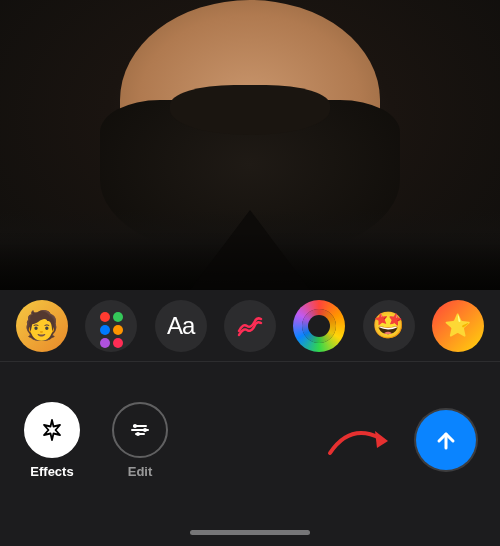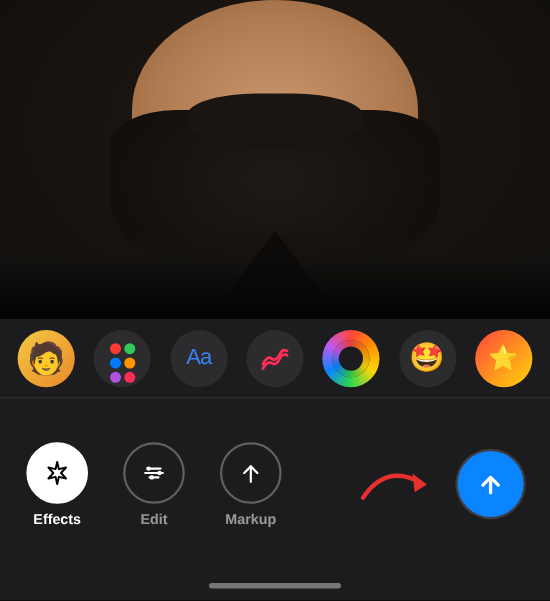--- a/index.html
+++ b/index.html
@@ -155,23 +155,23 @@
 
     .dot {
       width: 10px;
       height: 10px;
       border-radius: 50%;
     }
 
     
     .icon-text {
       background: #2c2c2e;
-      font-size: 20px;
+      font-size: 24px;
       font-weight: 500;
-      color: #3b82f6;
+      color: #ffffff;
       letter-spacing: -1px;
       text-align: center;
     }
 
     
     .icon-handwriting {
       background: #2c2c2e;
     }
 
     
@@ -342,29 +342,20 @@
           <line x1="6" y1="14" x2="22" y2="14" stroke="white" stroke-width="2" stroke-linecap="round"></line>
           <line x1="10" y1="18" x2="18" y2="18" stroke="white" stroke-width="2" stroke-linecap="round"></line>
           <circle cx="9" cy="10" r="2" fill="white"></circle>
           <circle cx="19" cy="14" r="2" fill="white"></circle>
           <circle cx="12" cy="18" r="2" fill="white"></circle>
         </svg>
       </div>
       <span class="action-label dim">Edit</span>
     </div>
 
-    <div class="action-item">
-      <div class="action-circle">
-        <svg width="28" height="28" viewBox="0 0 28 28" fill="none">
-          <path d="M14 22 L14 8" stroke="white" stroke-width="2" stroke-linecap="round"></path>
-          <path d="M8 14 L14 8 L20 14" stroke="white" stroke-width="2" stroke-linecap="round" stroke-linejoin="round"></path>
-        </svg>
-      </div>
-      <span class="action-label dim">Markup</span>
-    </div>
 
     <div class="red-arrow">
       <svg width="80" height="50" viewBox="0 0 80 50" fill="none">
         <path d="M10 40 Q30 10, 60 25" stroke="#e63030" stroke-width="4" fill="none" stroke-linecap="round"></path>
         <polygon points="55,18 68,28 57,35" fill="#e63030"></polygon>
       </svg>
     </div>
 
     <div class="send-button">
       <svg width="28" height="28" viewBox="0 0 28 28" fill="none">

